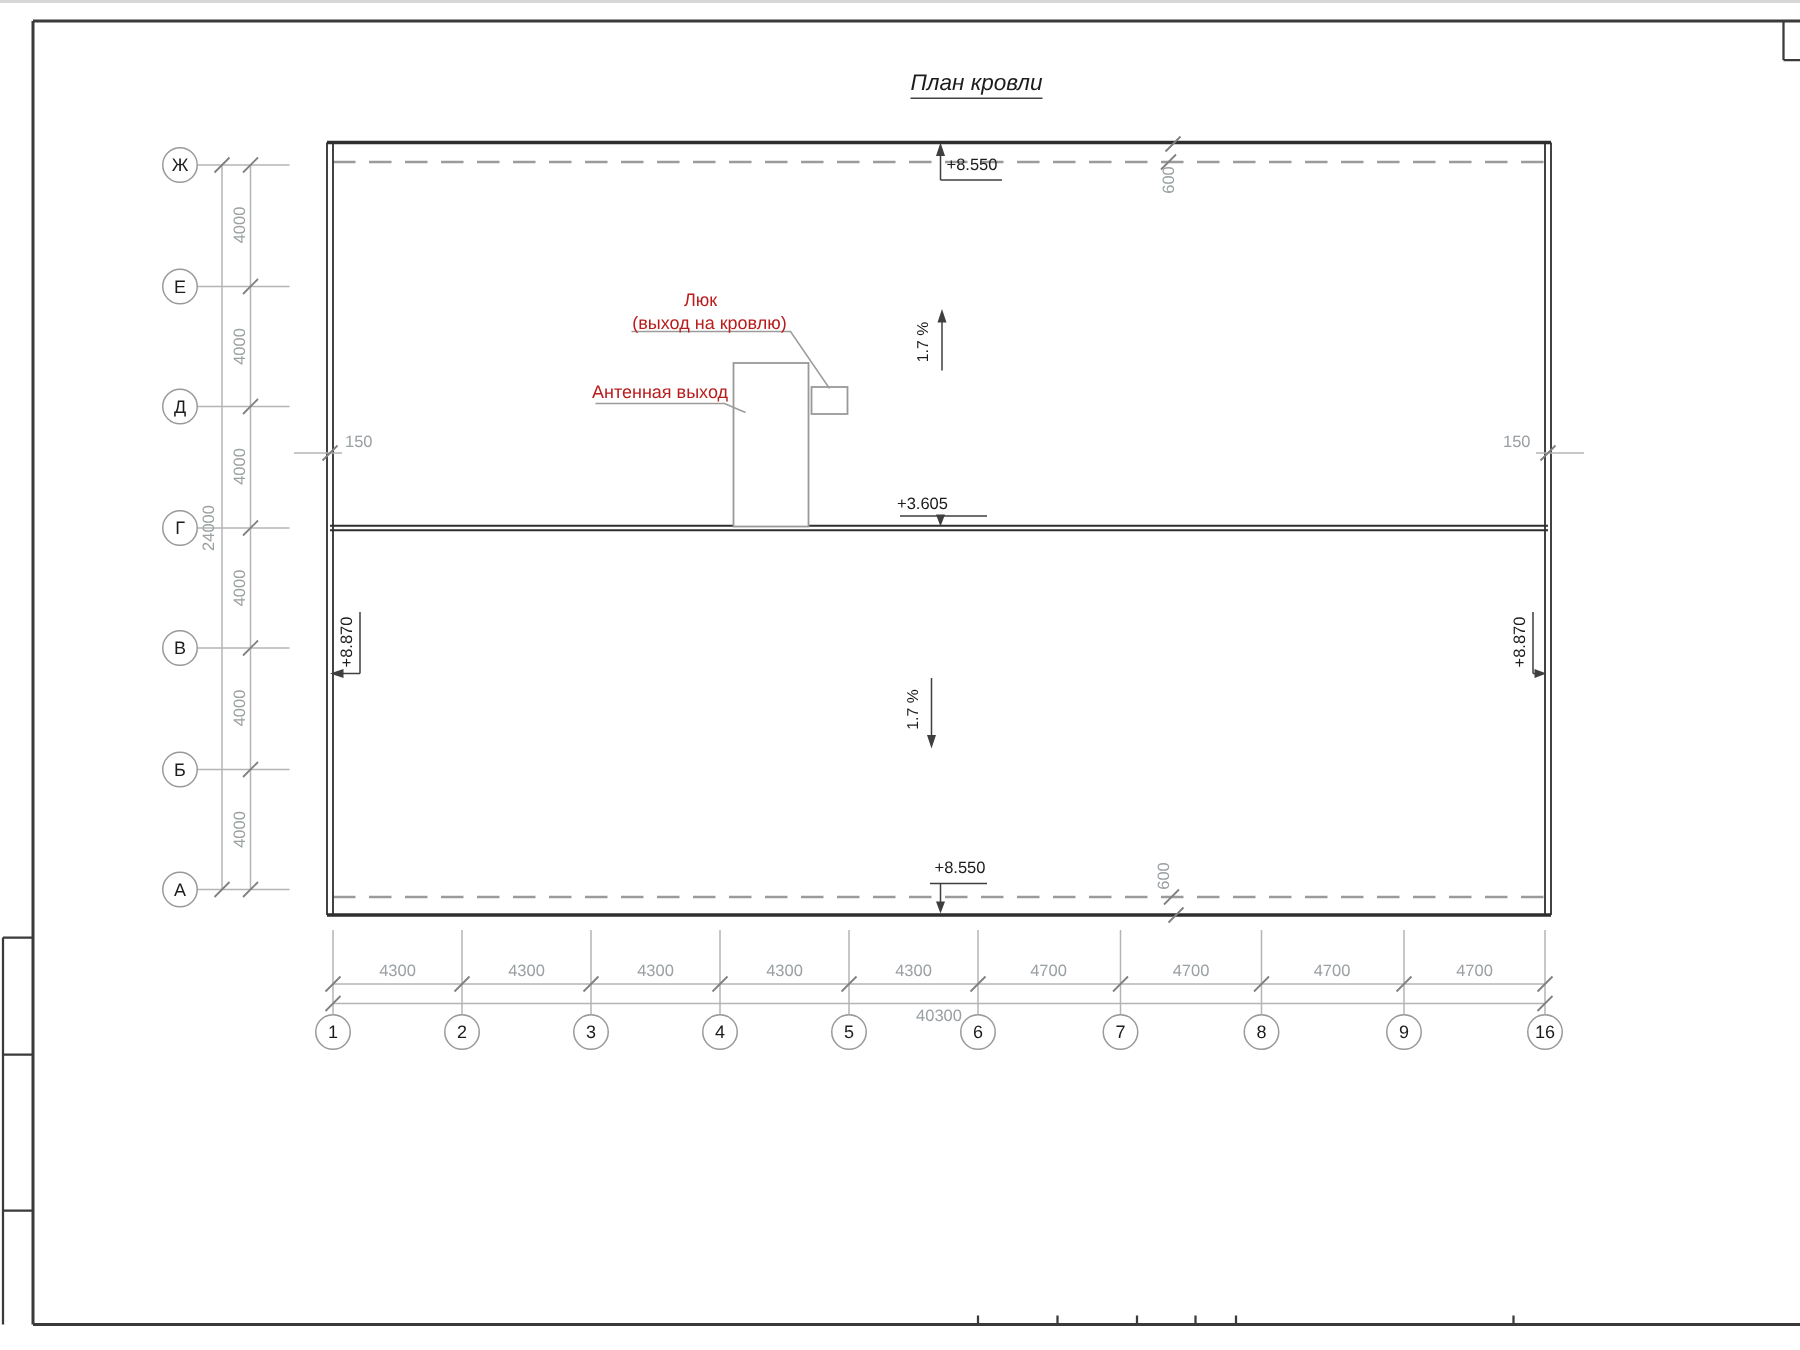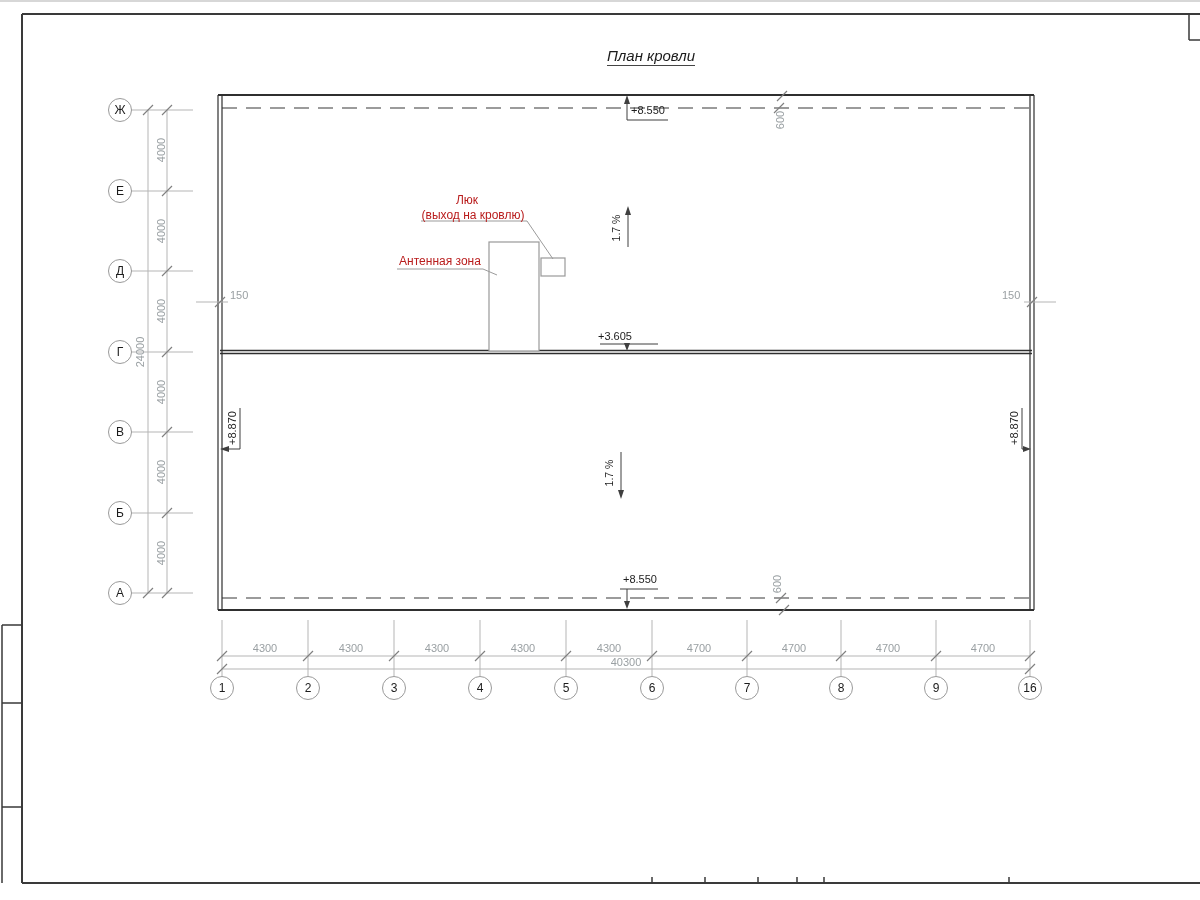--- a/index.html
+++ b/index.html
@@ -167,32 +167,32 @@
   <div class="t dim ctr" style="left:265px;top:648px;">4300</div>
   <div class="t dim ctr" style="left:351px;top:648px;">4300</div>
   <div class="t dim ctr" style="left:437px;top:648px;"></div>
   <div class="t dim ctr" style="left:437px;top:648px;">4300</div>
   <div class="t dim ctr" style="left:523px;top:648px;">4300</div>
   <div class="t dim ctr" style="left:609px;top:648px;">4300</div>
   <div class="t dim ctr" style="left:699px;top:648px;">4700</div>
   <div class="t dim ctr" style="left:794px;top:648px;">4700</div>
   <div class="t dim ctr" style="left:888px;top:648px;">4700</div>
   <div class="t dim ctr" style="left:983px;top:648px;">4700</div>
-  <div class="t dim ctr" style="left:626px;top:662px;">40300</div>
+  <div class="t dim ctr" style="left:626px;top:678px;">40300</div>
 
   <div class="t dark" style="left:631px;top:105px;">+8.550</div>
   <div class="t dark" style="left:598px;top:331px;">+3.605</div>
   <div class="t dark" style="left:623px;top:574px;">+8.550</div>
   <div class="t dark rot" style="left:232px;top:428px;">+8.870</div>
   <div class="t dark rot" style="left:1014px;top:428px;">+8.870</div>
 
   <div class="t dim" style="left:230px;top:290px;">150</div>
   <div class="t dim" style="left:1002px;top:290px;">150</div>
   <div class="t dim rot" style="left:780px;top:120px;">600</div>
   <div class="t dim rot" style="left:777px;top:584px;">600</div>
 
   <div class="t dark rot" style="left:616px;top:228px;font-size:10.5px;">1.7 %</div>
   <div class="t dark rot" style="left:609px;top:473px;font-size:10.5px;">1.7 %</div>
 
   <div class="t lbl" style="left:467px;top:194px;">Люк</div>
   <div class="t lbl" style="left:473px;top:209px;">(выход на кровлю)</div>
-  <div class="t lbl" style="left:440px;top:255px;">Антенная зона</div>
+  <div class="t lbl" style="left:440px;top:255px;">Антенная выход</div>
 </div>
 
 </body></html>

